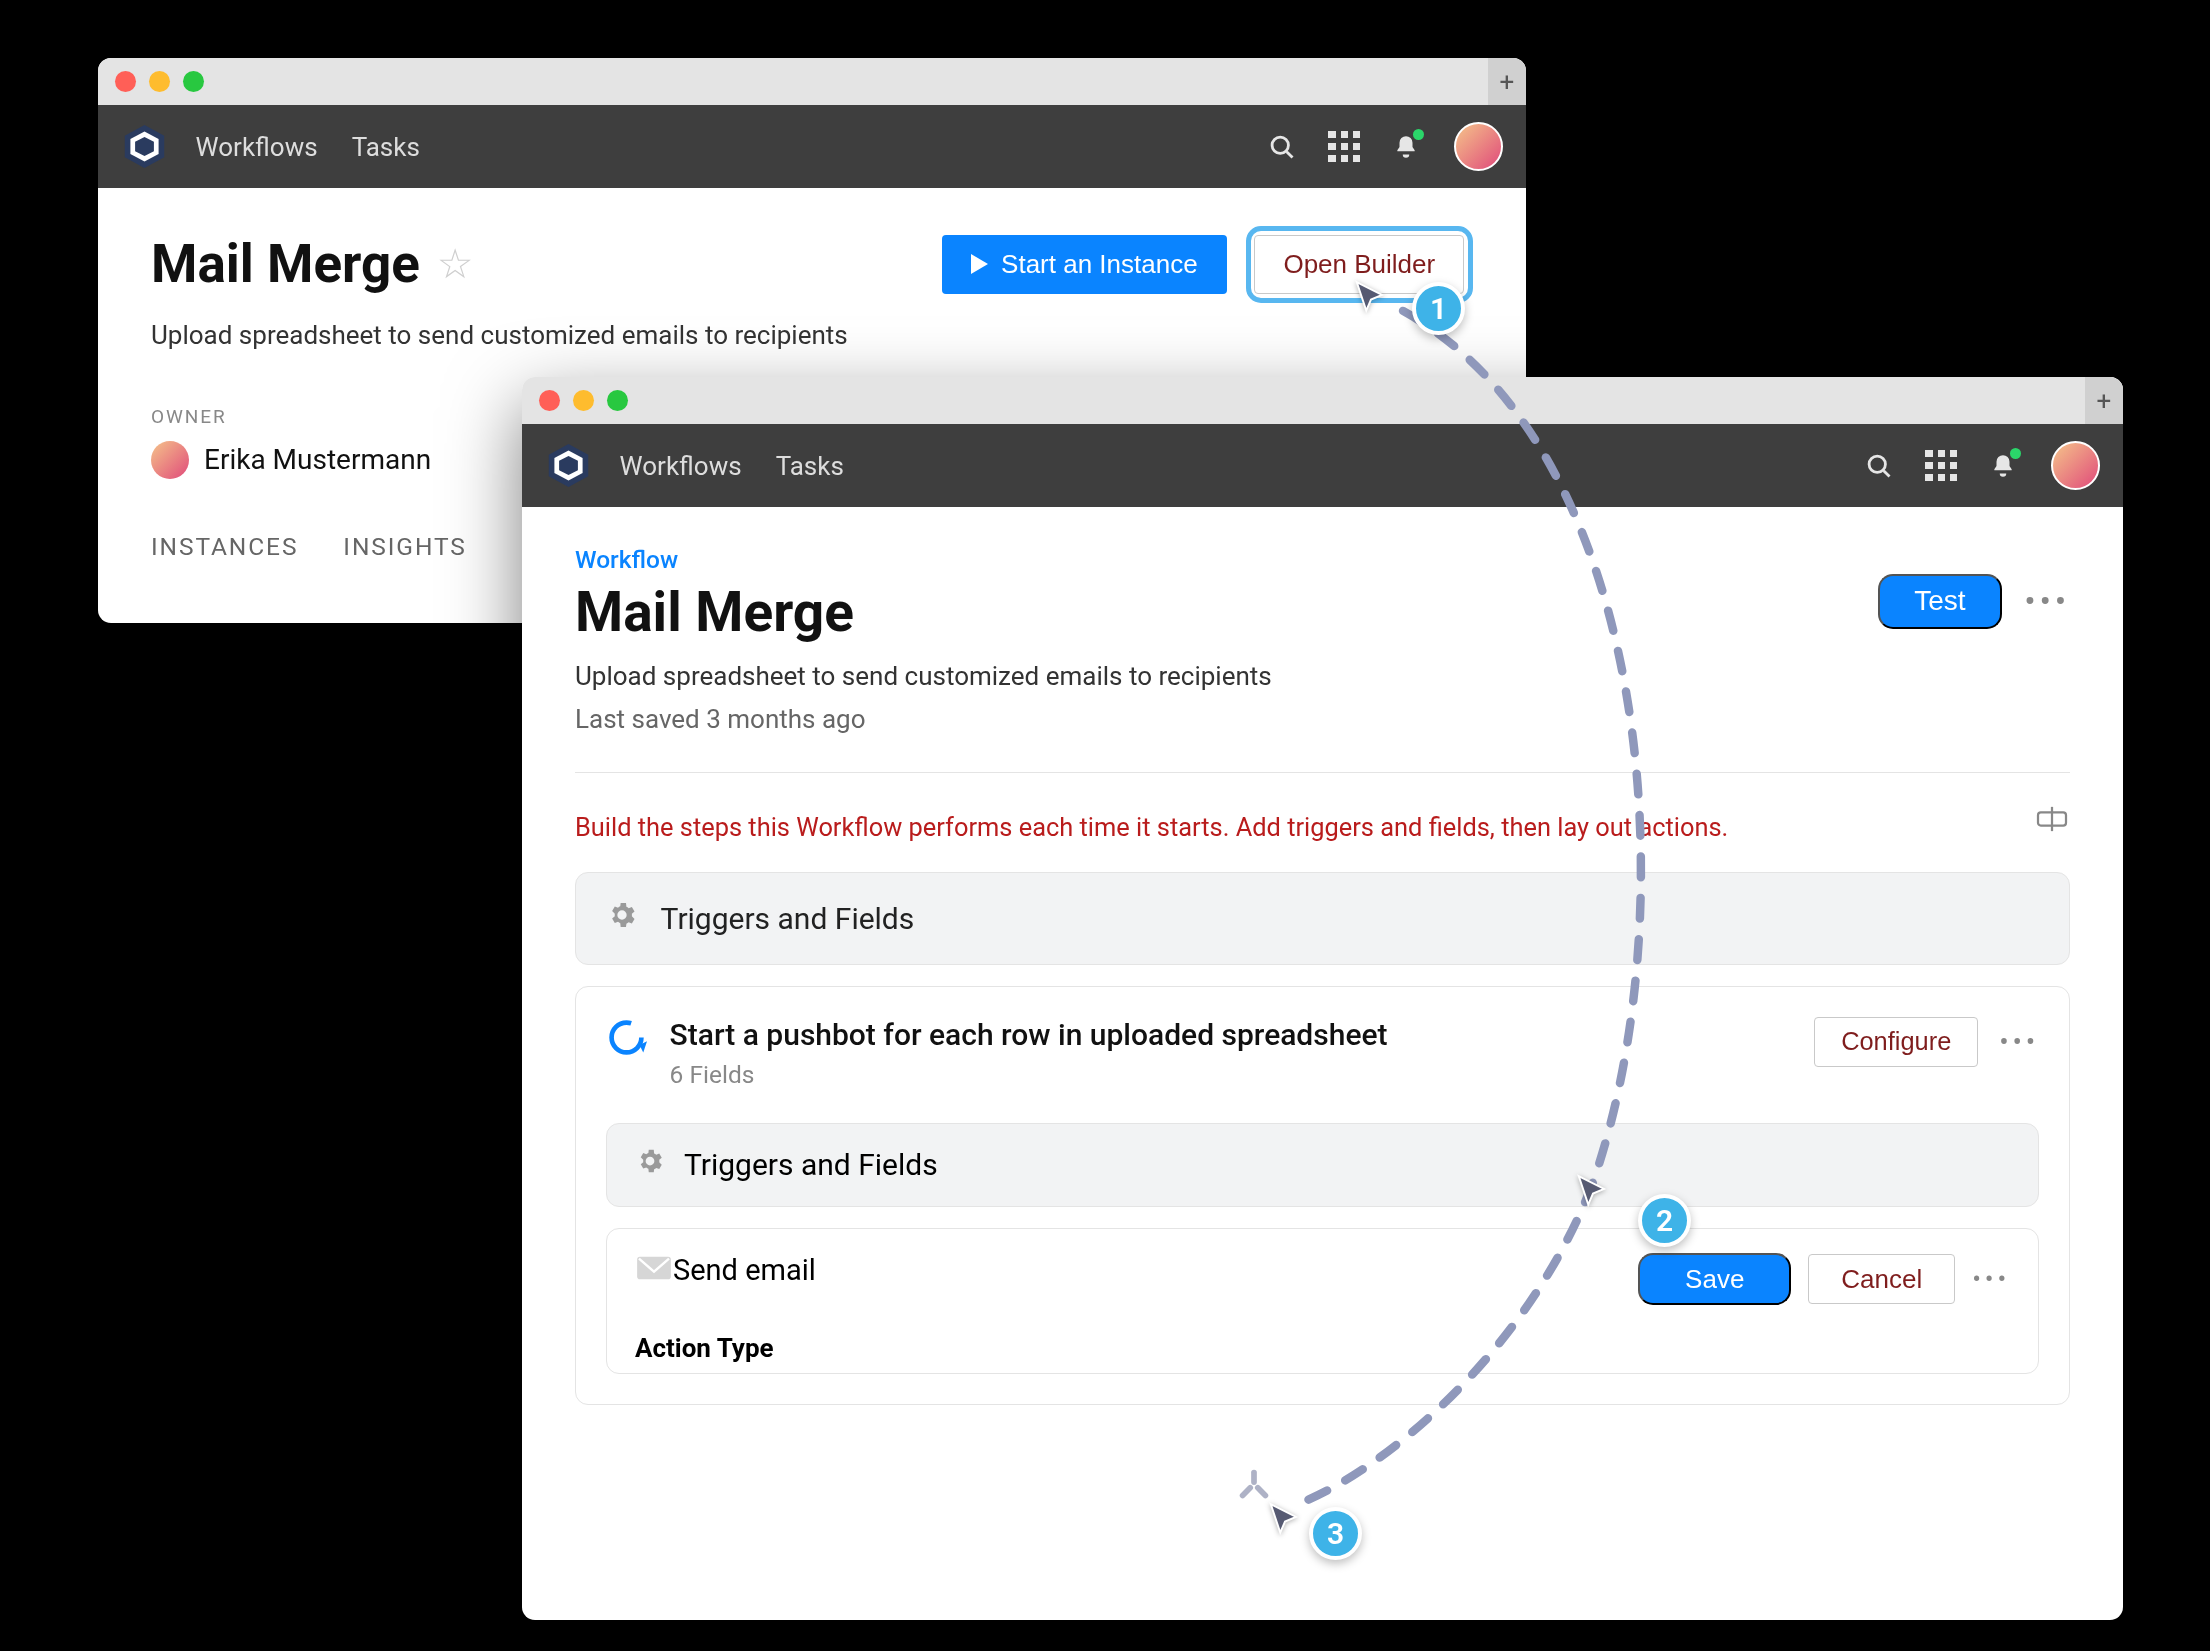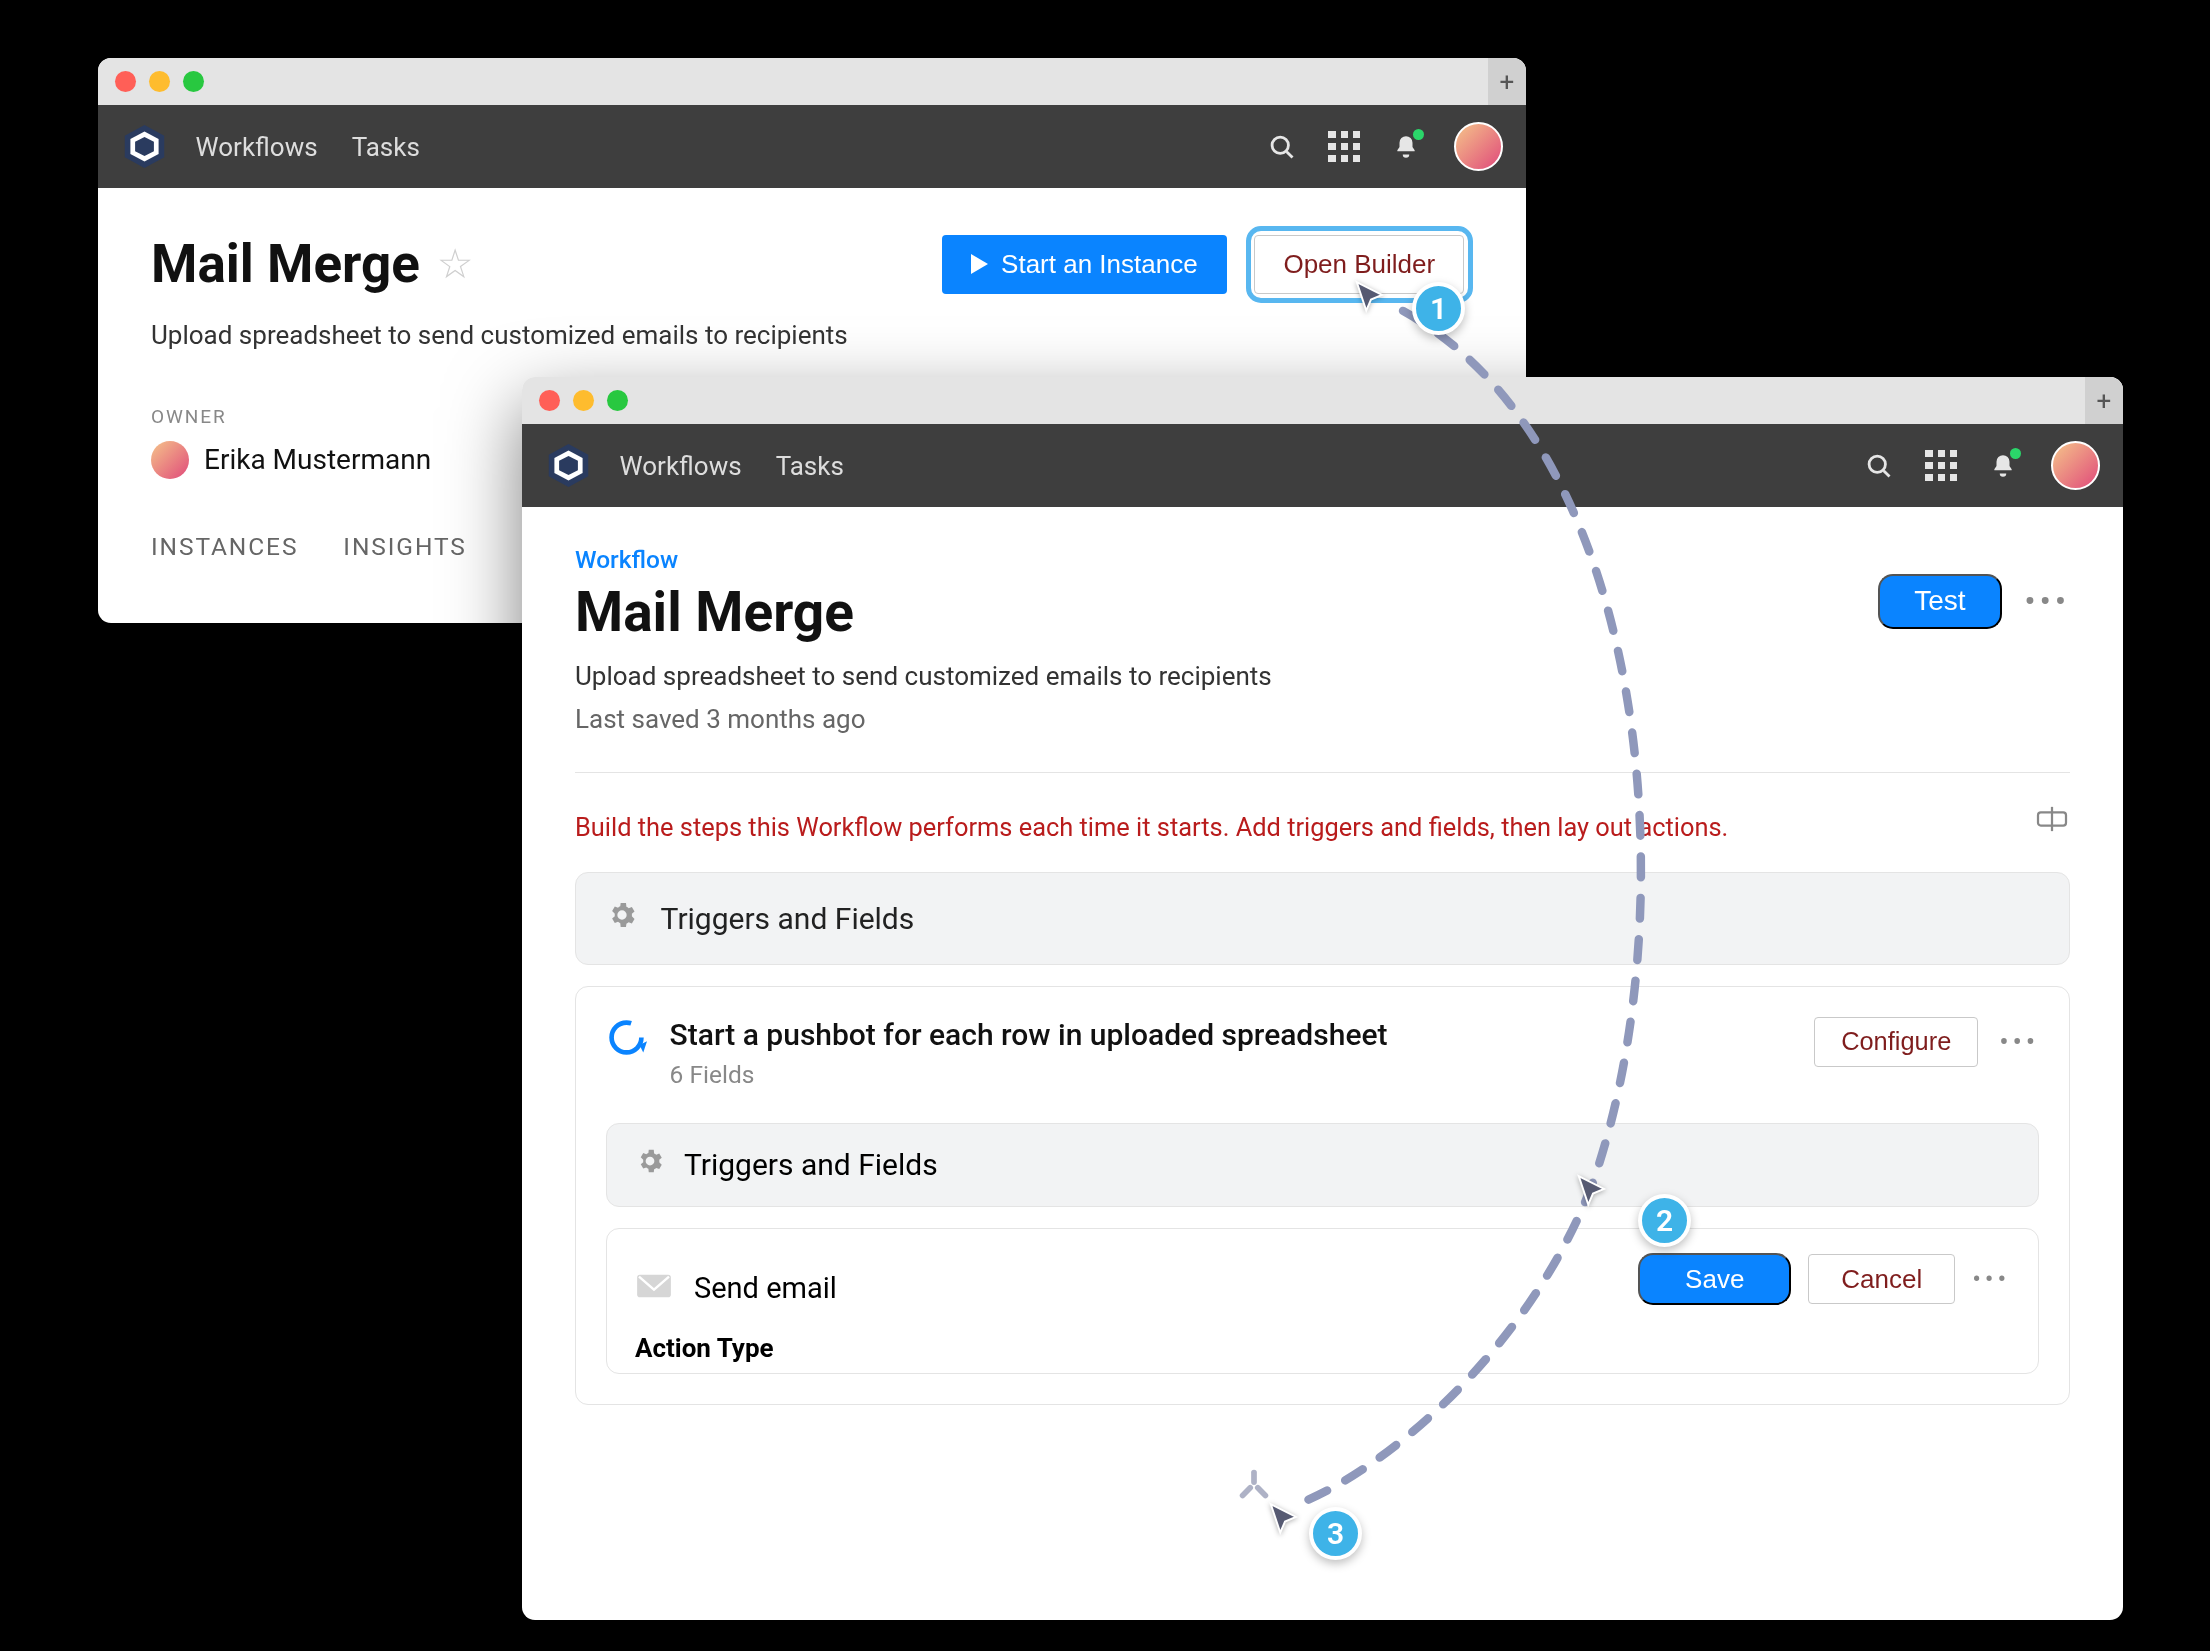--- a/index.html
+++ b/index.html
@@ -94,21 +94,21 @@
 
   .action-card { border:1.9px solid #e4e4e4; border-radius:13px; margin-top:21px; padding:30px; }
   .action-head { display:flex; align-items:flex-start; gap:22.6px; }
   .loop-icon { width:41px; height:41px; }
   .action-title { font-size:30px; color:#111; font-weight:500; }
   .action-sub { font-size:24.5px; color:#888; margin-top:7.5px; }
   .action-right { margin-left:auto; display:flex; gap:21px; align-items:center;}
 
   .inner-section { background:#f2f3f4; border:1.9px solid #e4e4e4; border-radius:13px; margin-top:34px; padding:22.6px 28px; display:flex; align-items:center; gap:19px; font-size:30px;}
   .inner-action { border:1.9px solid #e4e4e4; border-radius:13px; margin-top:21px; padding:24.5px 28px 9.4px 28px;}
-  .inner-action-head { display:flex; align-items:flex-end; gap:21px; }
+  .inner-action-head { display:flex; align-items:flex-start; }
   .mail-icon { color:#ccc; }
   .inner-right { margin-left:auto; display:flex; gap:17px; align-items:center;}
   .action-type { font-size:26px; font-weight:700; margin-top:28px; }
 
   
   .cursor { position:absolute; width:38px; height:38px; }
   .cursor svg { width:38px; height:38px; filter: drop-shadow(0 1.9px 2.8px rgba(0,0,0,0.3)); }
   .num-badge {
     position:absolute; width:53px; height:53px; border-radius:50%;
     background:#3eb3e8; color:#fff; font-size:30px; font-weight:600;

